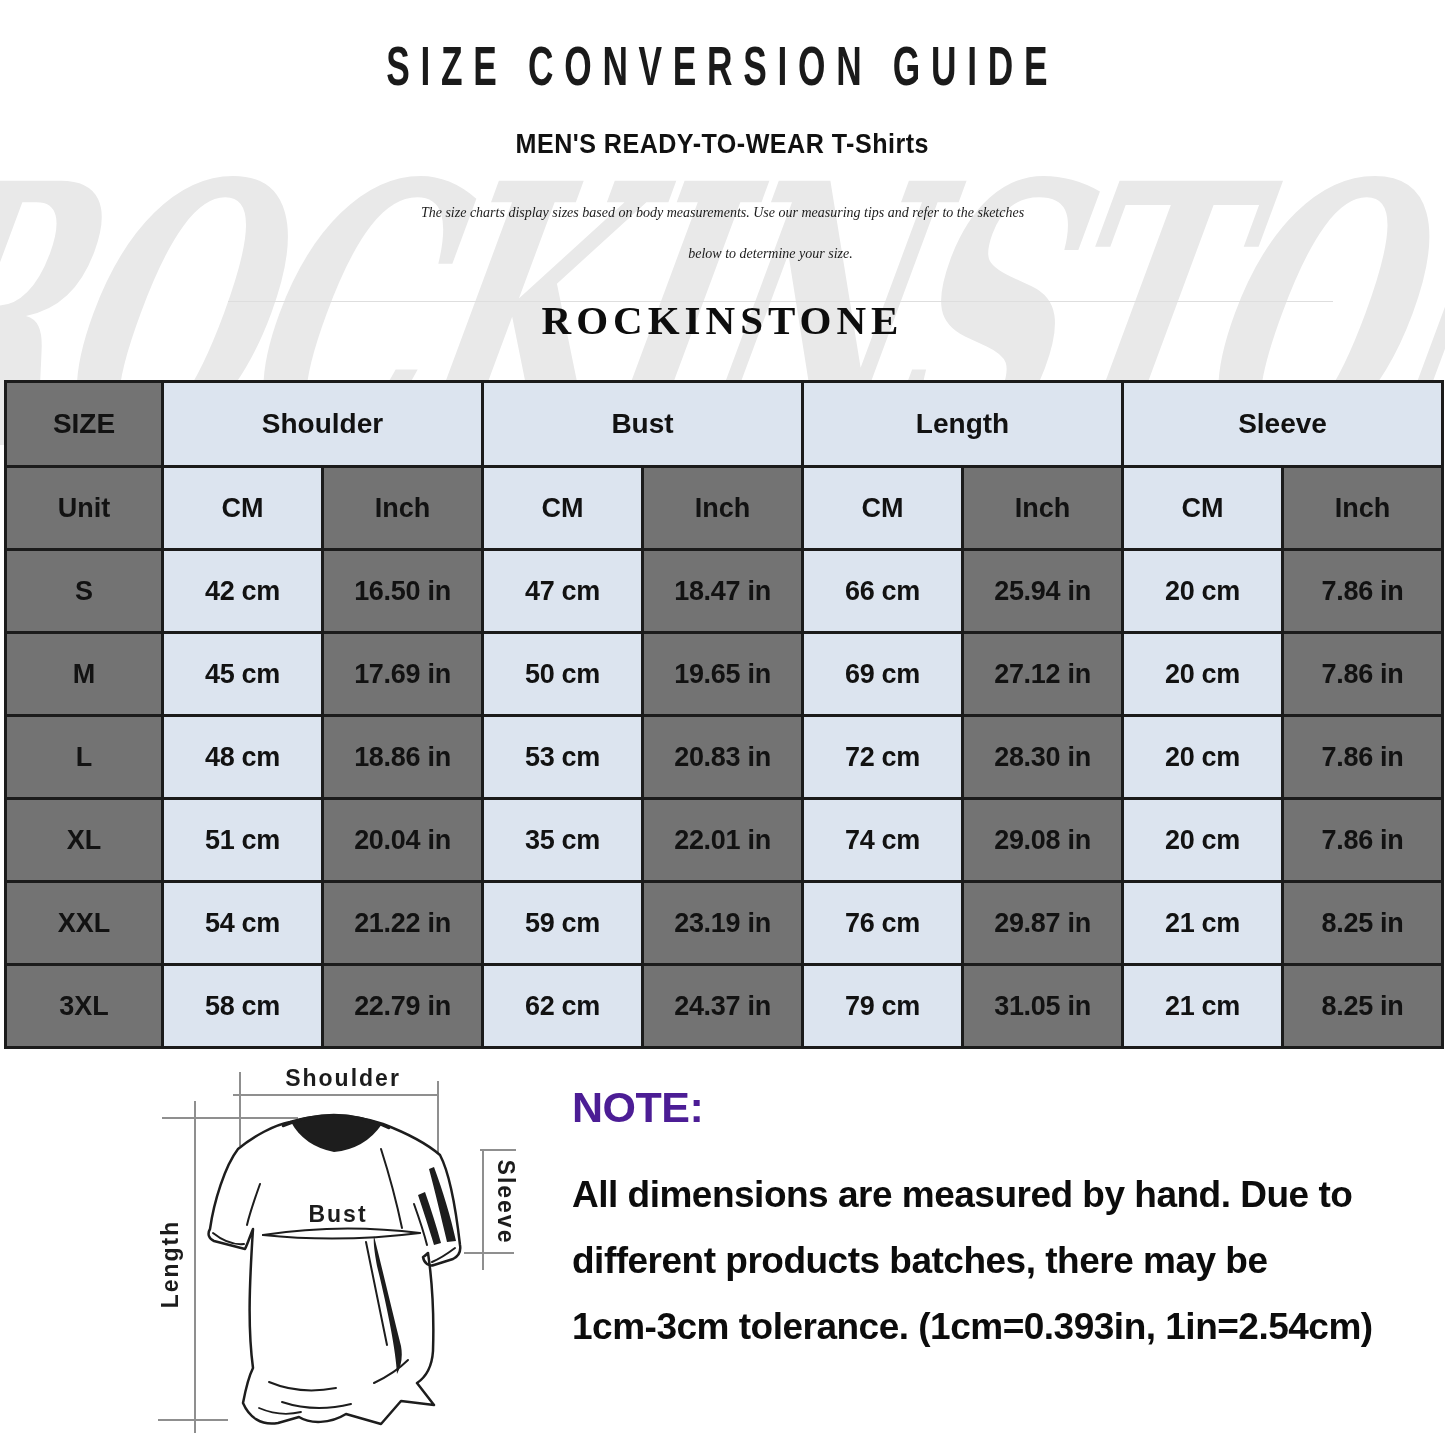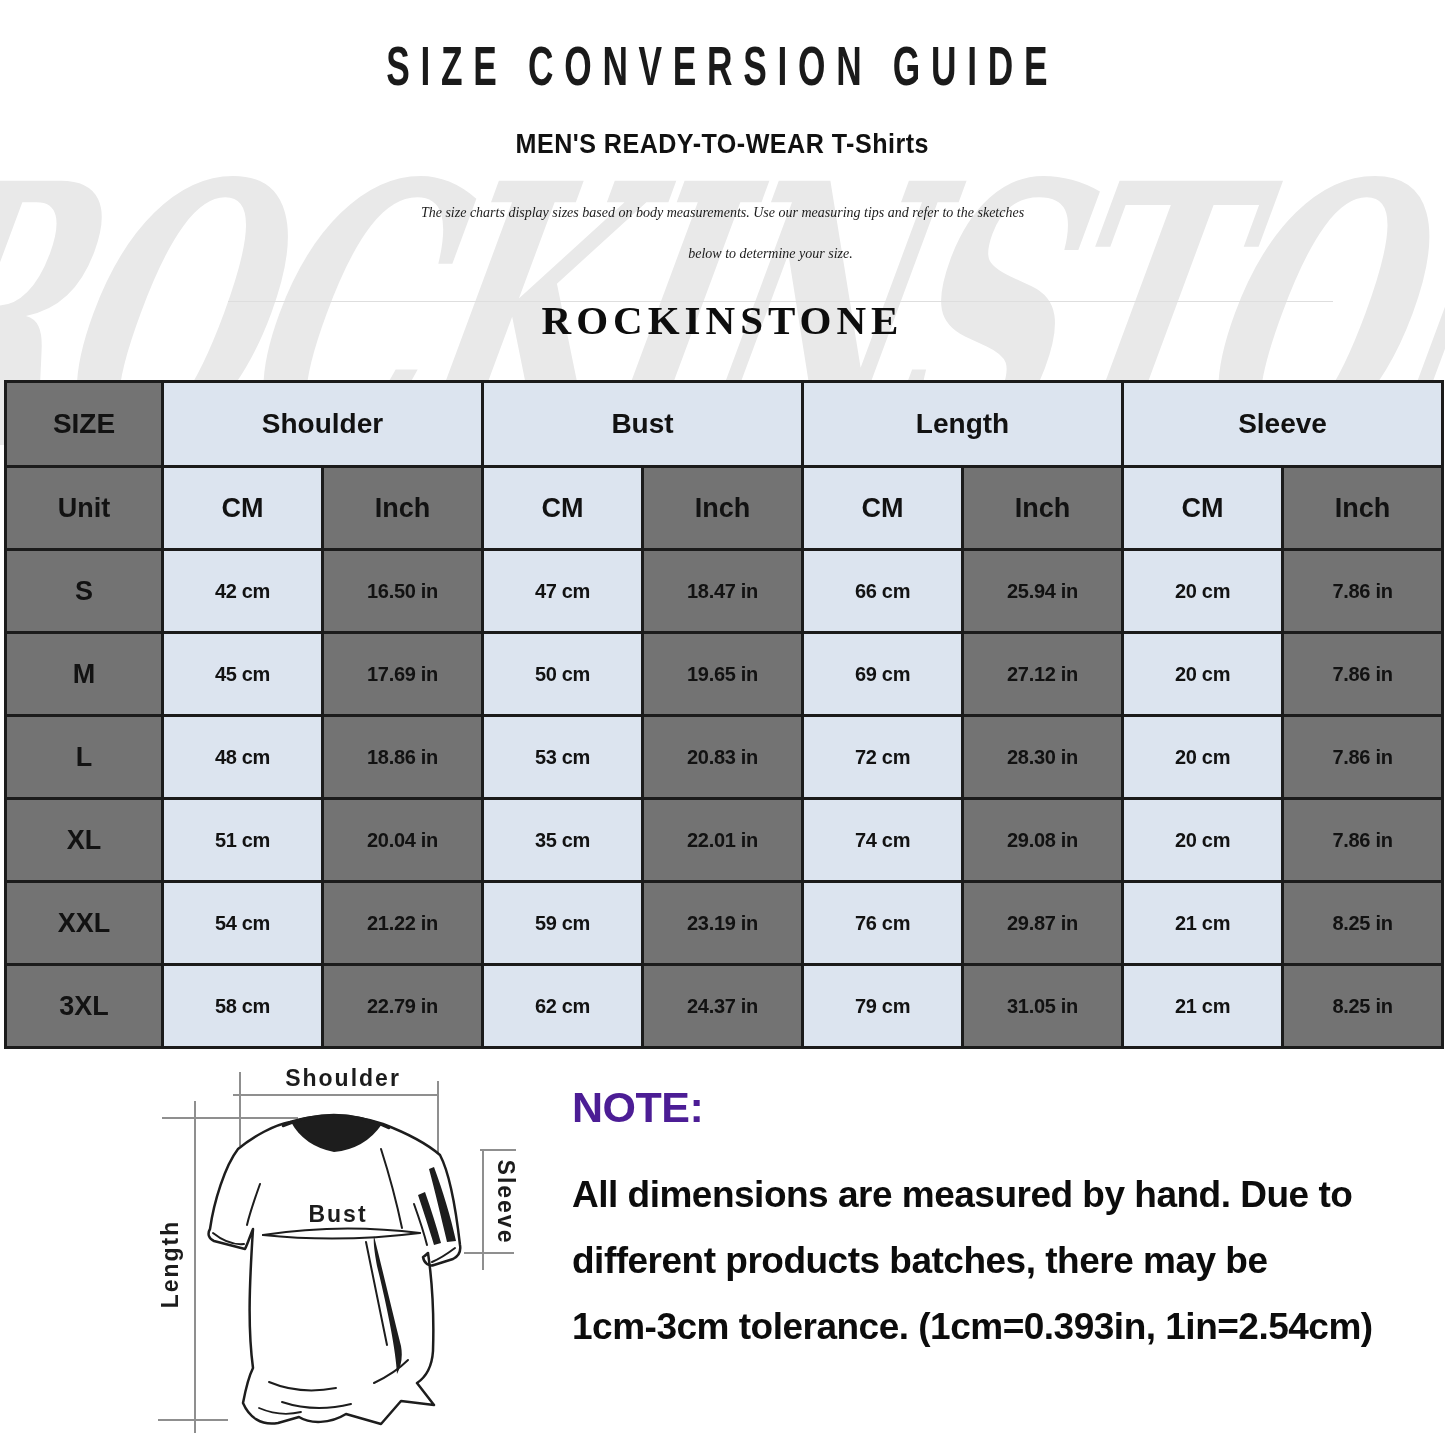--- a/index.html
+++ b/index.html
@@ -37,21 +37,21 @@
   table.size th,table.size td{
     border:3px solid #1b1b1b;text-align:center;vertical-align:middle;
     font-weight:bold;padding:0;color:#121212;
   }
   tr.r-group{height:85px;}
   tr.r-group th{font-size:28px;}
   tr.r-unit{height:83px;}
   tr.r-unit th{font-size:27px;}
   tbody.data tr{height:83px;}
   tbody.data th{font-size:27px;}
-  tbody.data td{font-size:20px;letter-spacing:-.3px;}
+  tbody.data td{font-size:27px;letter-spacing:-.3px;}
   .blue{background:#dce4ef;}
   
   .shirt{position:absolute;top:1052px;left:150px;width:460px;height:393px;z-index:1;}
   .shirt text{font-family:"Liberation Sans",sans-serif;font-weight:bold;font-size:23px;
     fill:#1c1c1c;letter-spacing:2px;}
   .note{position:absolute;top:1083px;left:572px;width:830px;z-index:1;}
   .note h3{margin:0 0 30px 0;font-size:43px;font-weight:bold;letter-spacing:-.5px;color:#4c1d95;}
   .note p{margin:0;font-size:37px;line-height:66px;font-weight:bold;letter-spacing:-.5px;
     white-space:nowrap;color:#0c0c0c;}
 </style>

